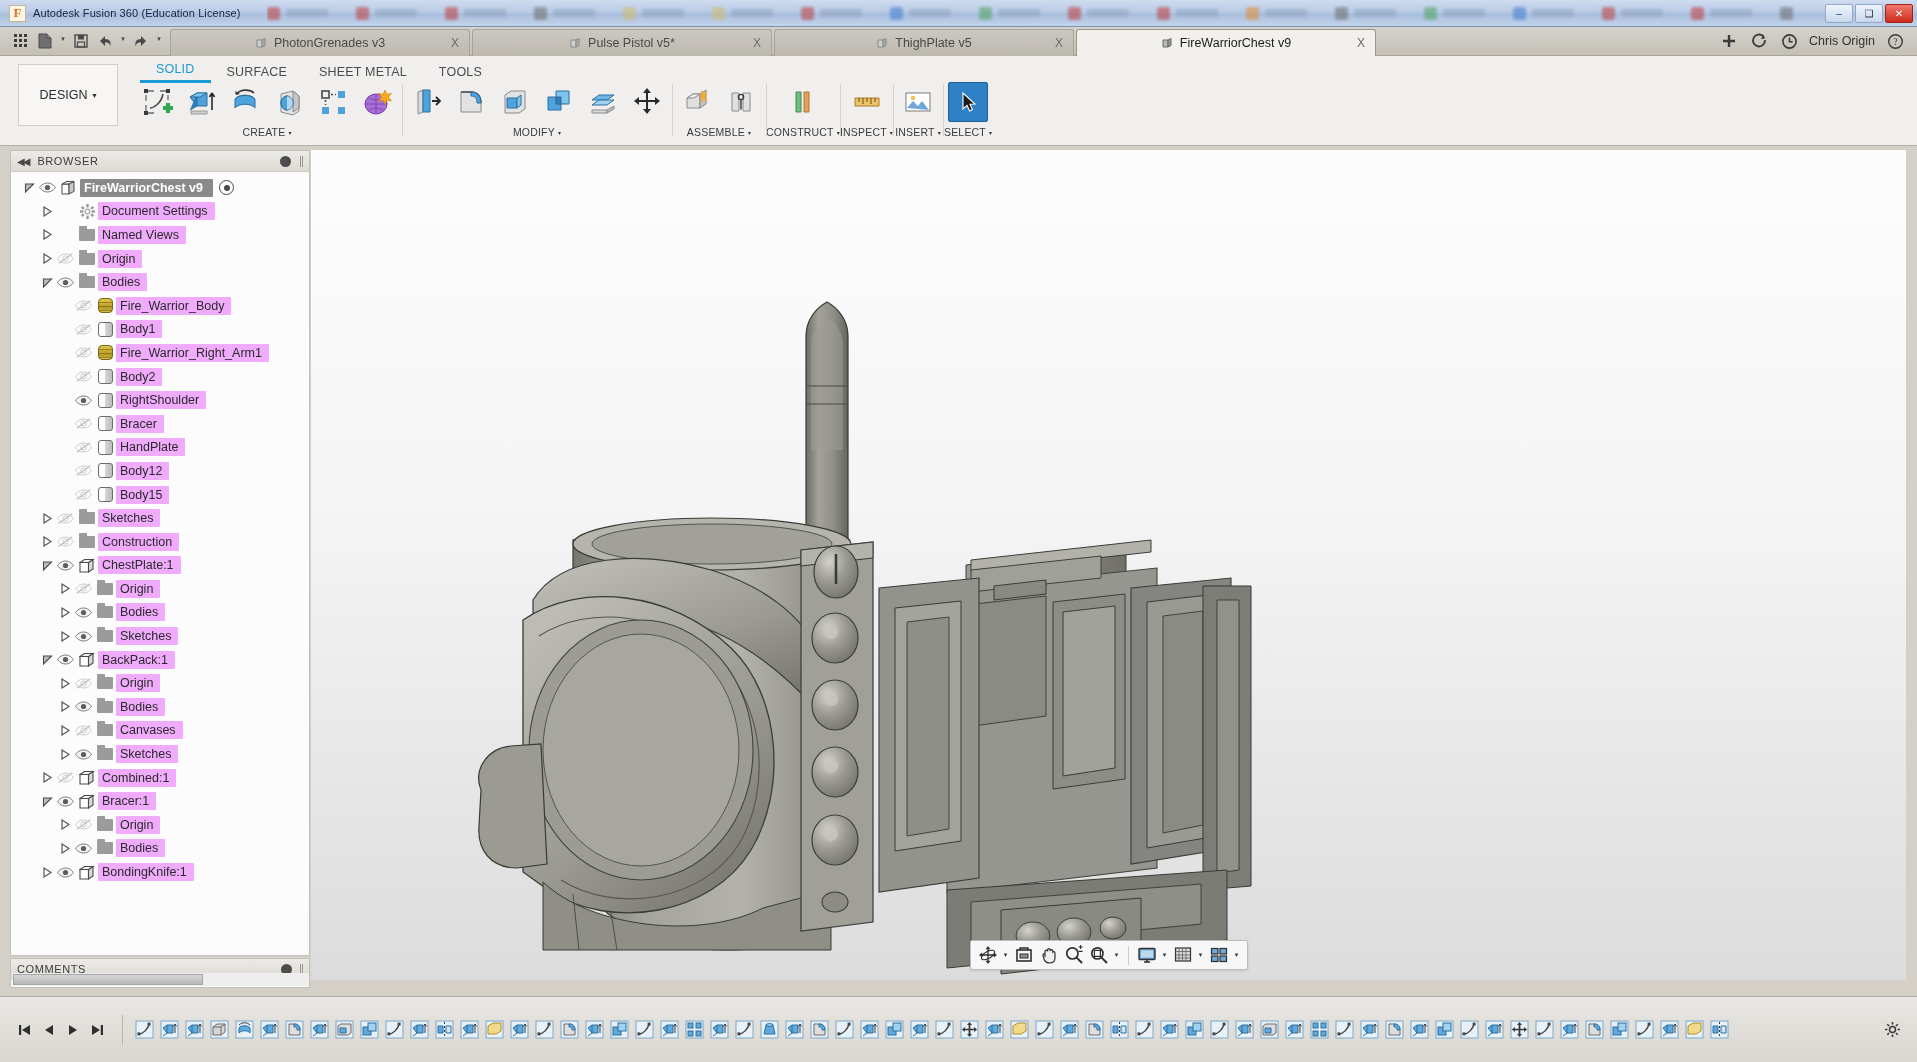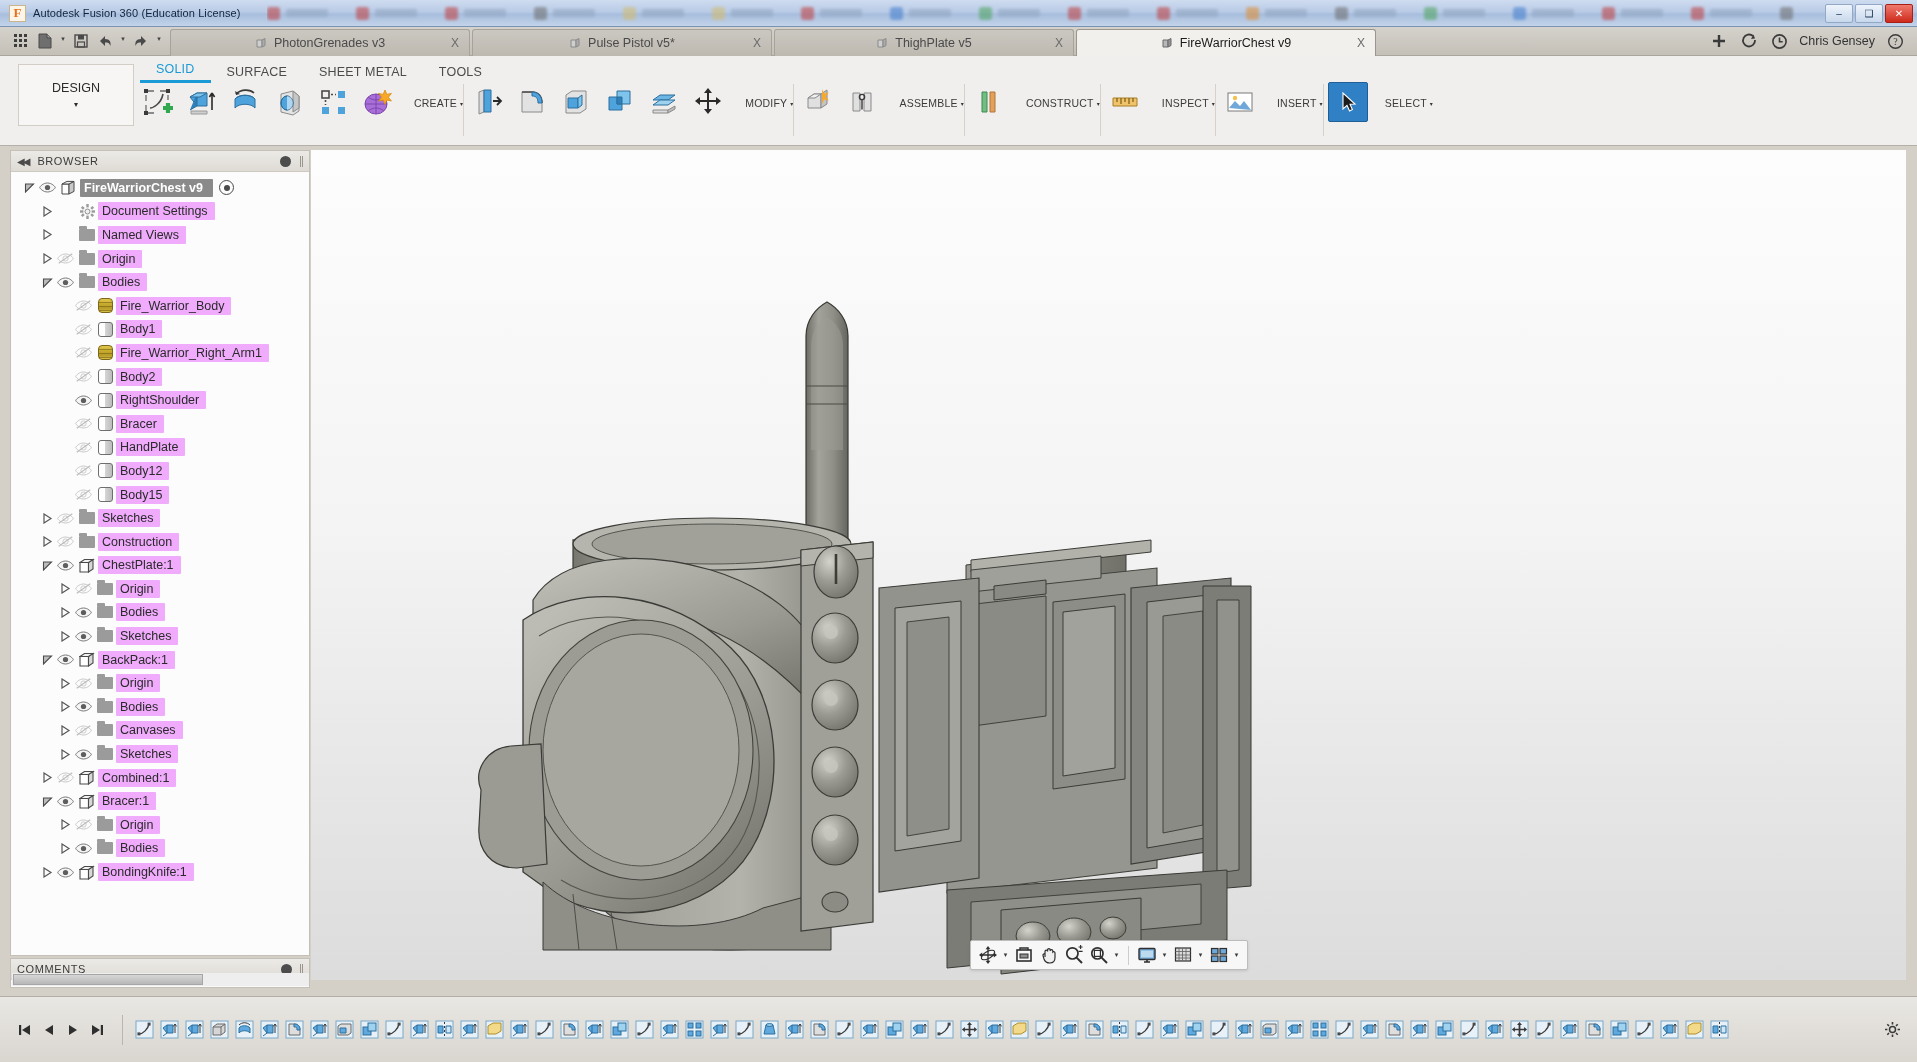--- a/index.html
+++ b/index.html
@@ -85,41 +85,41 @@
 
   
   .ribbon {
     position: absolute; top: 56px; left: 0;
     width: 1917px; height: 90px;
     background: #f0efed;
     border-bottom: 1px solid #b4b0a8;
   }
   .designbox {
     position: absolute; left: 18px; top: 8px;
-    width: 116px; height: 62px;
+    width: 100px; height: 62px;
     background: #f7f6f4; border: 1px solid #d2cec6;
     display: flex; align-items: center; justify-content: center;
-    gap: 5px; font-size: 12.5px; color: #2b2b2b; flex-direction: column;
+    gap: 5px; font-size: 12.5px; color: #2b2b2b;
   }
   .designbox .car { font-size: 8px; }
   .ribtabs {
     position: absolute; left: 140px; top: 4px;
     display: flex; gap: 0px; align-items: flex-end;
   }
   .ribtab {
     font-size: 12.5px; color: #4b4b4b; padding: 2px 16px 4px 16px;
     letter-spacing: .2px;
     text-align: right;
   }
   .ribtab.active { color: #1a9ad6; border-bottom: 3px solid #1a9ad6; }
   .ribpanels {
     position: absolute; left: 132px; top: 26px; right: 0; height: 62px;
     display: flex; align-items: flex-start;
   }
-  .panel { display: flex; flex-direction: row; align-items: center; position: relative; gap: 12px; }
+  .panel { display: flex; flex-direction: column; align-items: center; position: relative; }
   .panel .row { display: flex; align-items: flex-start; height: 42px; padding: 0 3px; }
   .panel .plabel {
     font-size: 10.5px; color: #3a3a3a; letter-spacing: .2px;
     display: flex; align-items: center; gap: 3px; height: 16px;
   }
   .panel .plabel .car { font-size: 6px; }
   .panel + .panel::before {
     content: ""; position: absolute; left: 0; top: 2px; width: 1px; height: 52px; background: #d6d2ca;
   }
   .ic {
@@ -446,21 +446,21 @@
           <path d="M12 3 a6 6 0 1 0 2 4" fill="none" stroke="#3a3a3a" stroke-width="1.8"></path>
           <path d="M12.5 1.5 l1.5 4 l-4 0.5 z" fill="#3a3a3a"></path>
         </svg>
       </div>
       <div class="tr-icon">
         <svg width="17" height="17" viewBox="0 0 17 17">
           <circle cx="8.5" cy="8.5" r="6.6" fill="none" stroke="#3a3a3a" stroke-width="1.6"></circle>
           <path d="M8.5 4.5 v4.2 h3.2" fill="none" stroke="#3a3a3a" stroke-width="1.6"></path>
         </svg>
       </div>
-      <div class="tr-user">Chris Gensey</div>
+      <div class="tr-user">Chris Origin</div>
       <div class="tr-icon">
         <svg width="17" height="17" viewBox="0 0 17 17">
           <circle cx="8.5" cy="8.5" r="6.8" fill="none" stroke="#3a3a3a" stroke-width="1.4"></circle>
           <text x="8.5" y="12.4" font-size="10" text-anchor="middle" fill="#3a3a3a" font-family="Liberation Serif, serif">?</text>
         </svg>
       </div>
     </div>
   </div>
 
   <div class="ribbon">

